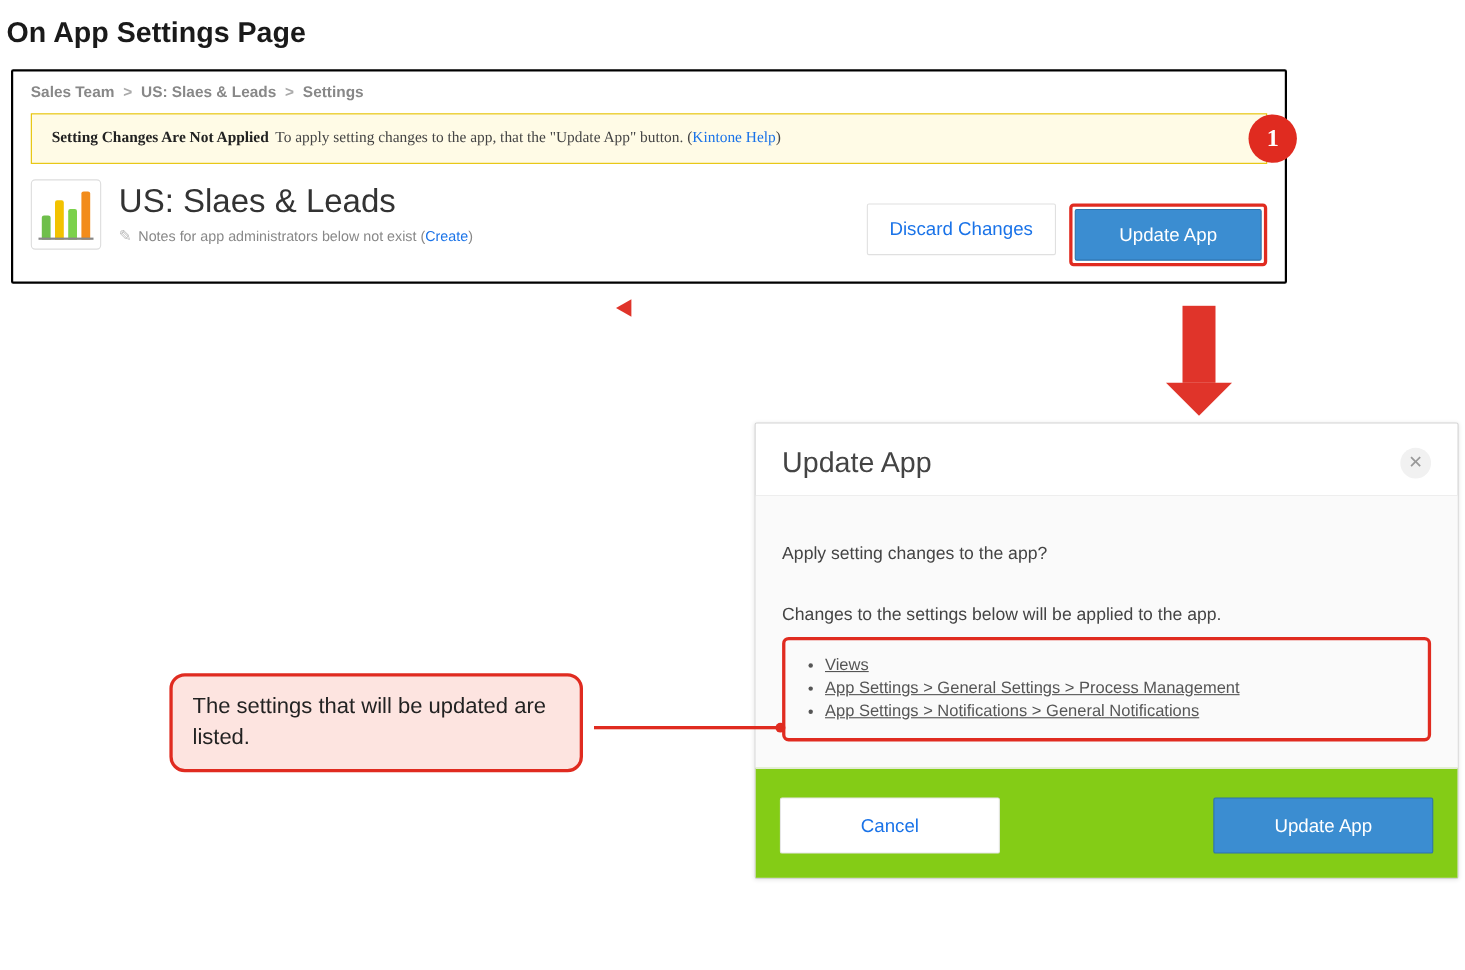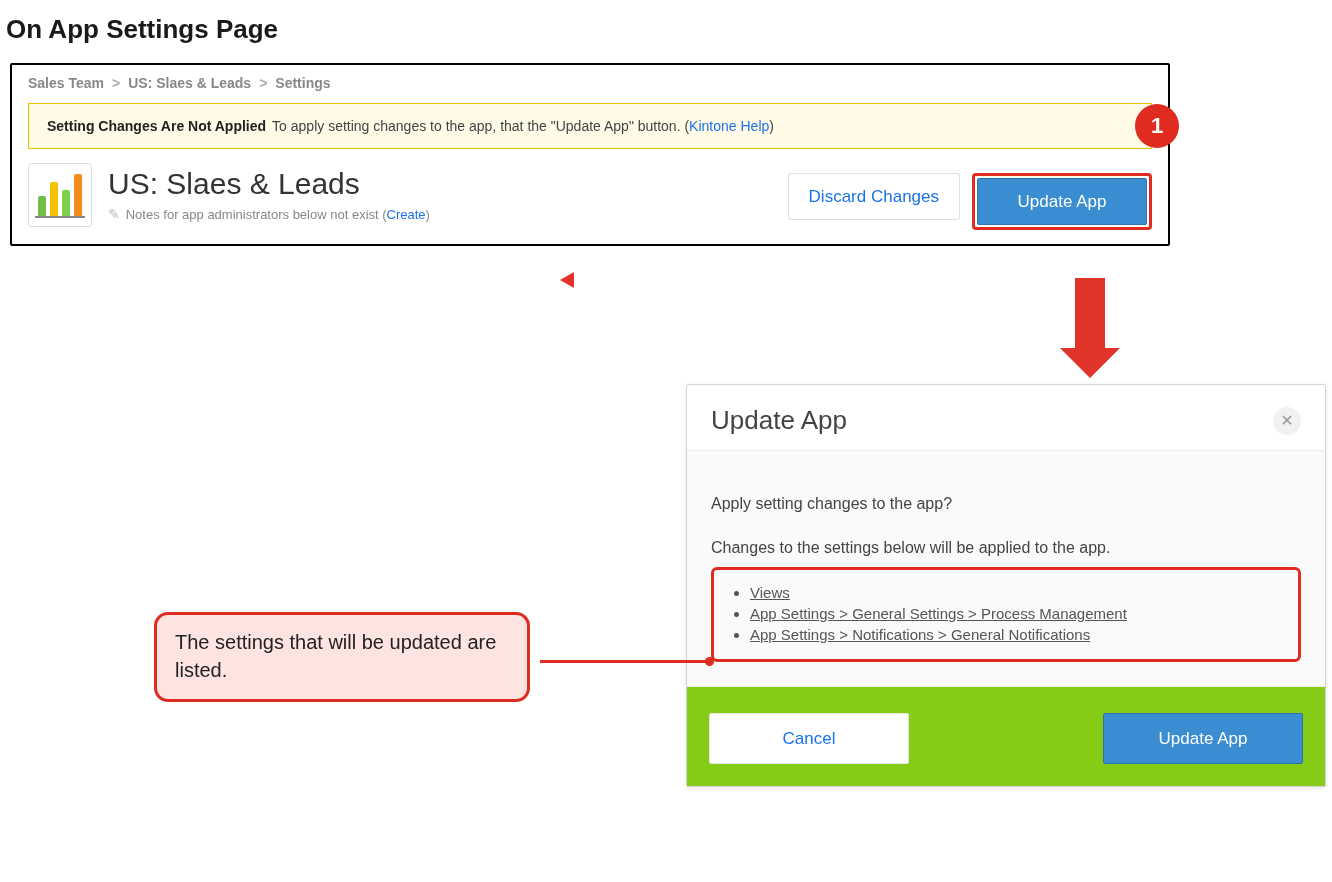--- a/index.html
+++ b/index.html
@@ -13,21 +13,21 @@
     width:1160px;border:2px solid #000;border-radius:2px;background:#fff;margin-left:10px;
     padding:10px 16px 14px 16px;box-sizing:border-box;
   }
   .breadcrumb{font-size:14px;color:#888;display:flex;gap:8px;align-items:flex-start;margin-bottom:12px;font-weight:bold;}
   .breadcrumb .crumb{white-space:nowrap;}
   .breadcrumb .crumb.link{color:#888;cursor:pointer;}
   .breadcrumb .sep{color:#aaa;}
 
   .warning-banner{
     position:relative;background:#fffbe6;border:1px solid #e6c200;padding:14px 18px;
-    font-size:14px;color:#444;display:flex;flex-wrap:wrap;gap:6px;align-items:baseline;
+    font-size:14px;color:#444;display:flex;flex-wrap:wrap;gap:6px;align-items:baseline;font-family:Liberation Serif, serif;
   }
   .warning-banner .banner-title{font-weight:700;color:#222;}
   .warning-banner .banner-link{color:#1a73e8;cursor:pointer;}
 
   .step-badge{
     position:absolute;right:-6px;top:50%;transform:translate(50%,-50%);
     width:44px;height:44px;border-radius:50%;background:#e02b20;color:#fff;
     display:flex;align-items:center;justify-content:center;font-size:22px;font-weight:700;
   }
 
@@ -39,21 +39,21 @@
   }
   .app-icon .bar{display:inline-block;width:8px;margin:0 2px;border-radius:2px 2px 0 0;}
   .app-icon .axis{position:absolute;left:6px;right:6px;bottom:8px;border-bottom:2px solid #888;}
 
   .title-col{margin-left:16px;flex:1;}
   .app-title{font-size:30px;font-weight:400;color:#333;line-height:1.1;margin:4px 0 6px 0;}
   .notes-line{font-size:13px;color:#888;display:flex;align-items:center;gap:6px;}
   .notes-icon{color:#bbb;font-size:14px;}
   .notes-link{color:#1a73e8;cursor:pointer;}
 
-  .action-col{display:flex;gap:12px;align-items:flex-start;margin-top:10px;}
+  .action-col{display:flex;gap:12px;align-items:flex-start;margin-top:22px;}
   .btn{
     font-size:17px;padding:14px 20px;min-width:170px;text-align:center;cursor:pointer;
     border-radius:2px;box-sizing:border-box;line-height:1;
   }
   .btn-discard{color:#1a73e8;background:#fff;border:1px solid #e0e0e0;}
   .btn-update{color:#fff;background:#3b8dd1;border:1px solid #2e73ab;}
   .btn-wrap-highlight{border:3px solid #e02b20;border-radius:4px;padding:2px;}
 
   
   .flow-arrow{
@@ -77,21 +77,21 @@
     box-shadow:0 1px 4px rgba(0,0,0,0.1);
   }
   .modal-header{display:flex;align-items:center;justify-content:space-between;padding:20px 24px 14px 24px;}
   .modal-title{font-size:26px;font-weight:400;color:#444;}
   .close-btn{
     width:28px;height:28px;border-radius:50%;background:#f1f1f1;color:#999;
     display:flex;align-items:center;justify-content:center;cursor:pointer;font-size:16px;line-height:1;
   }
   .modal-divider{height:1px;background:#eee;}
   .modal-body{padding:44px 24px 24px 24px;font-size:16px;color:#444;background:#fafafa;}
-  .modal-prompt{margin-bottom:26px;}
+  .modal-prompt{margin-bottom:38px;}
   .modal-info{margin-bottom:10px;}
   .changes-box{border:3px solid #e02b20;border-radius:6px;padding:10px 18px 12px 18px;}
   .changes-list{margin:0;padding-left:18px;font-size:15px;color:#555;text-decoration:underline;}
   .changes-list li{margin:4px 0;}
   .modal-footer{
     display:flex;justify-content:space-between;align-items:flex-end;
     padding:26px 22px 22px 22px;background:#84cc16;border-top:1px solid #eee;
   }
   .modal-footer .btn{min-width:200px;padding:16px 20px;}
   .btn-cancel{color:#1a73e8;background:#fff;border:1px solid #e6e6e6;}

